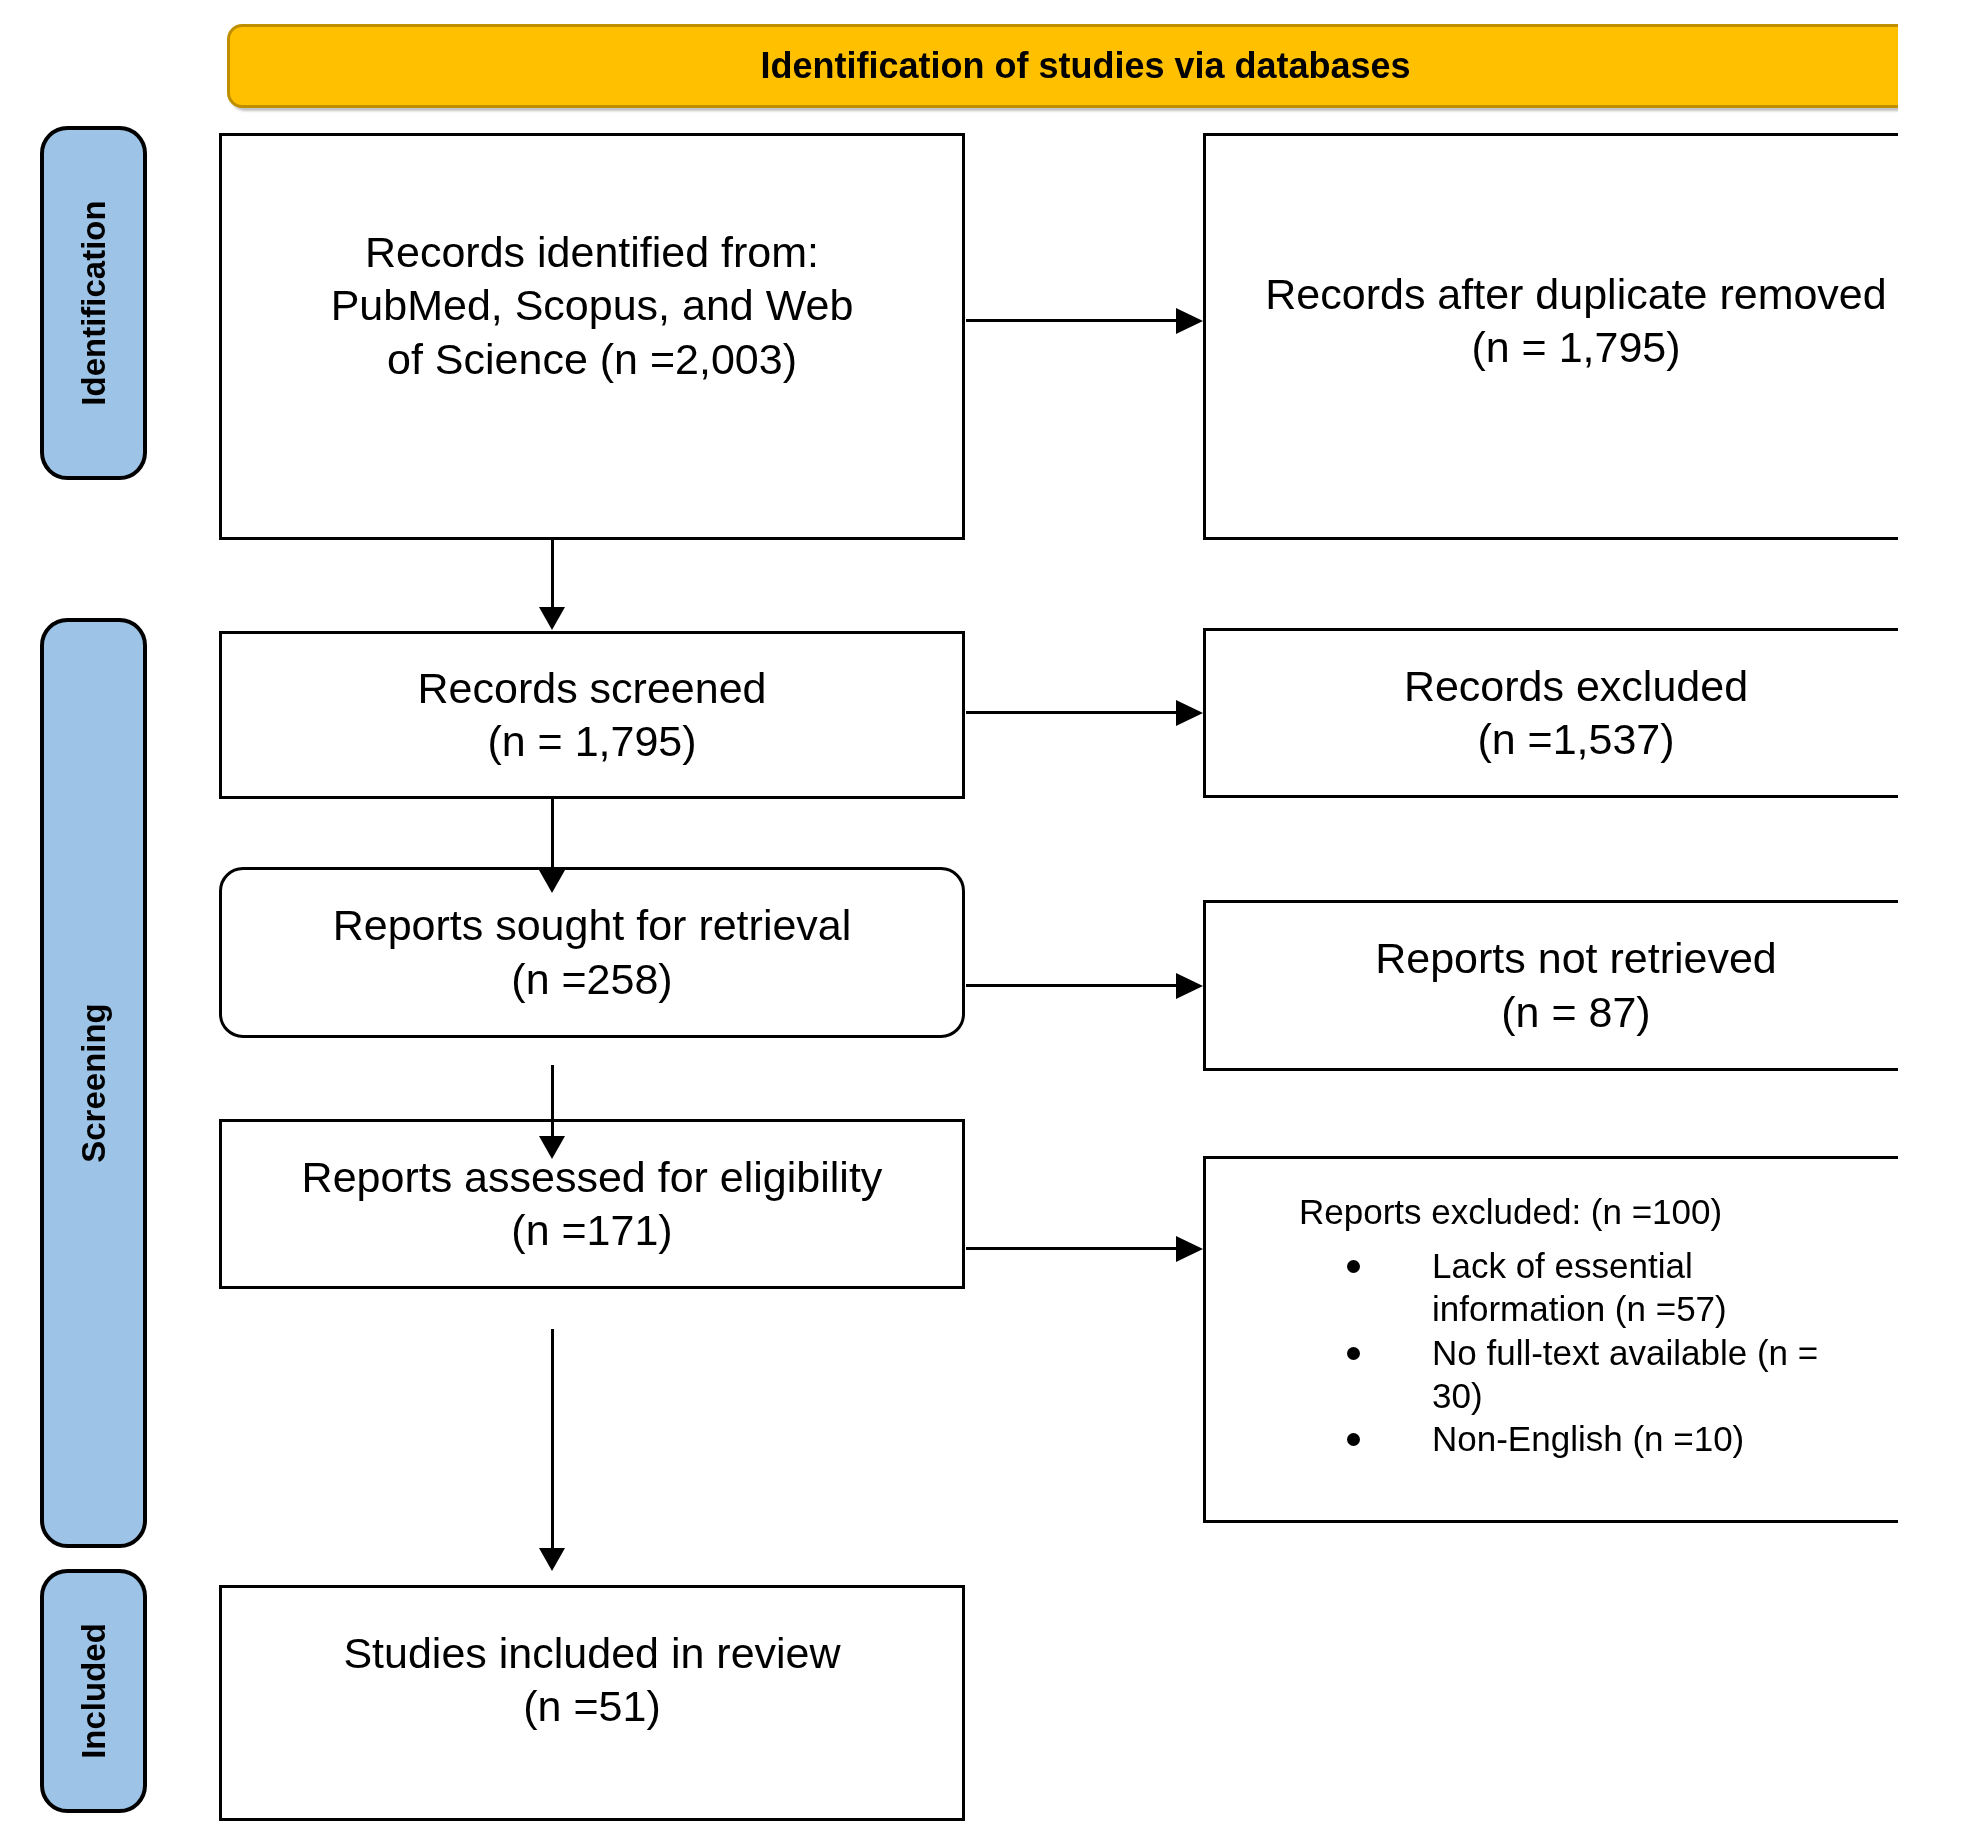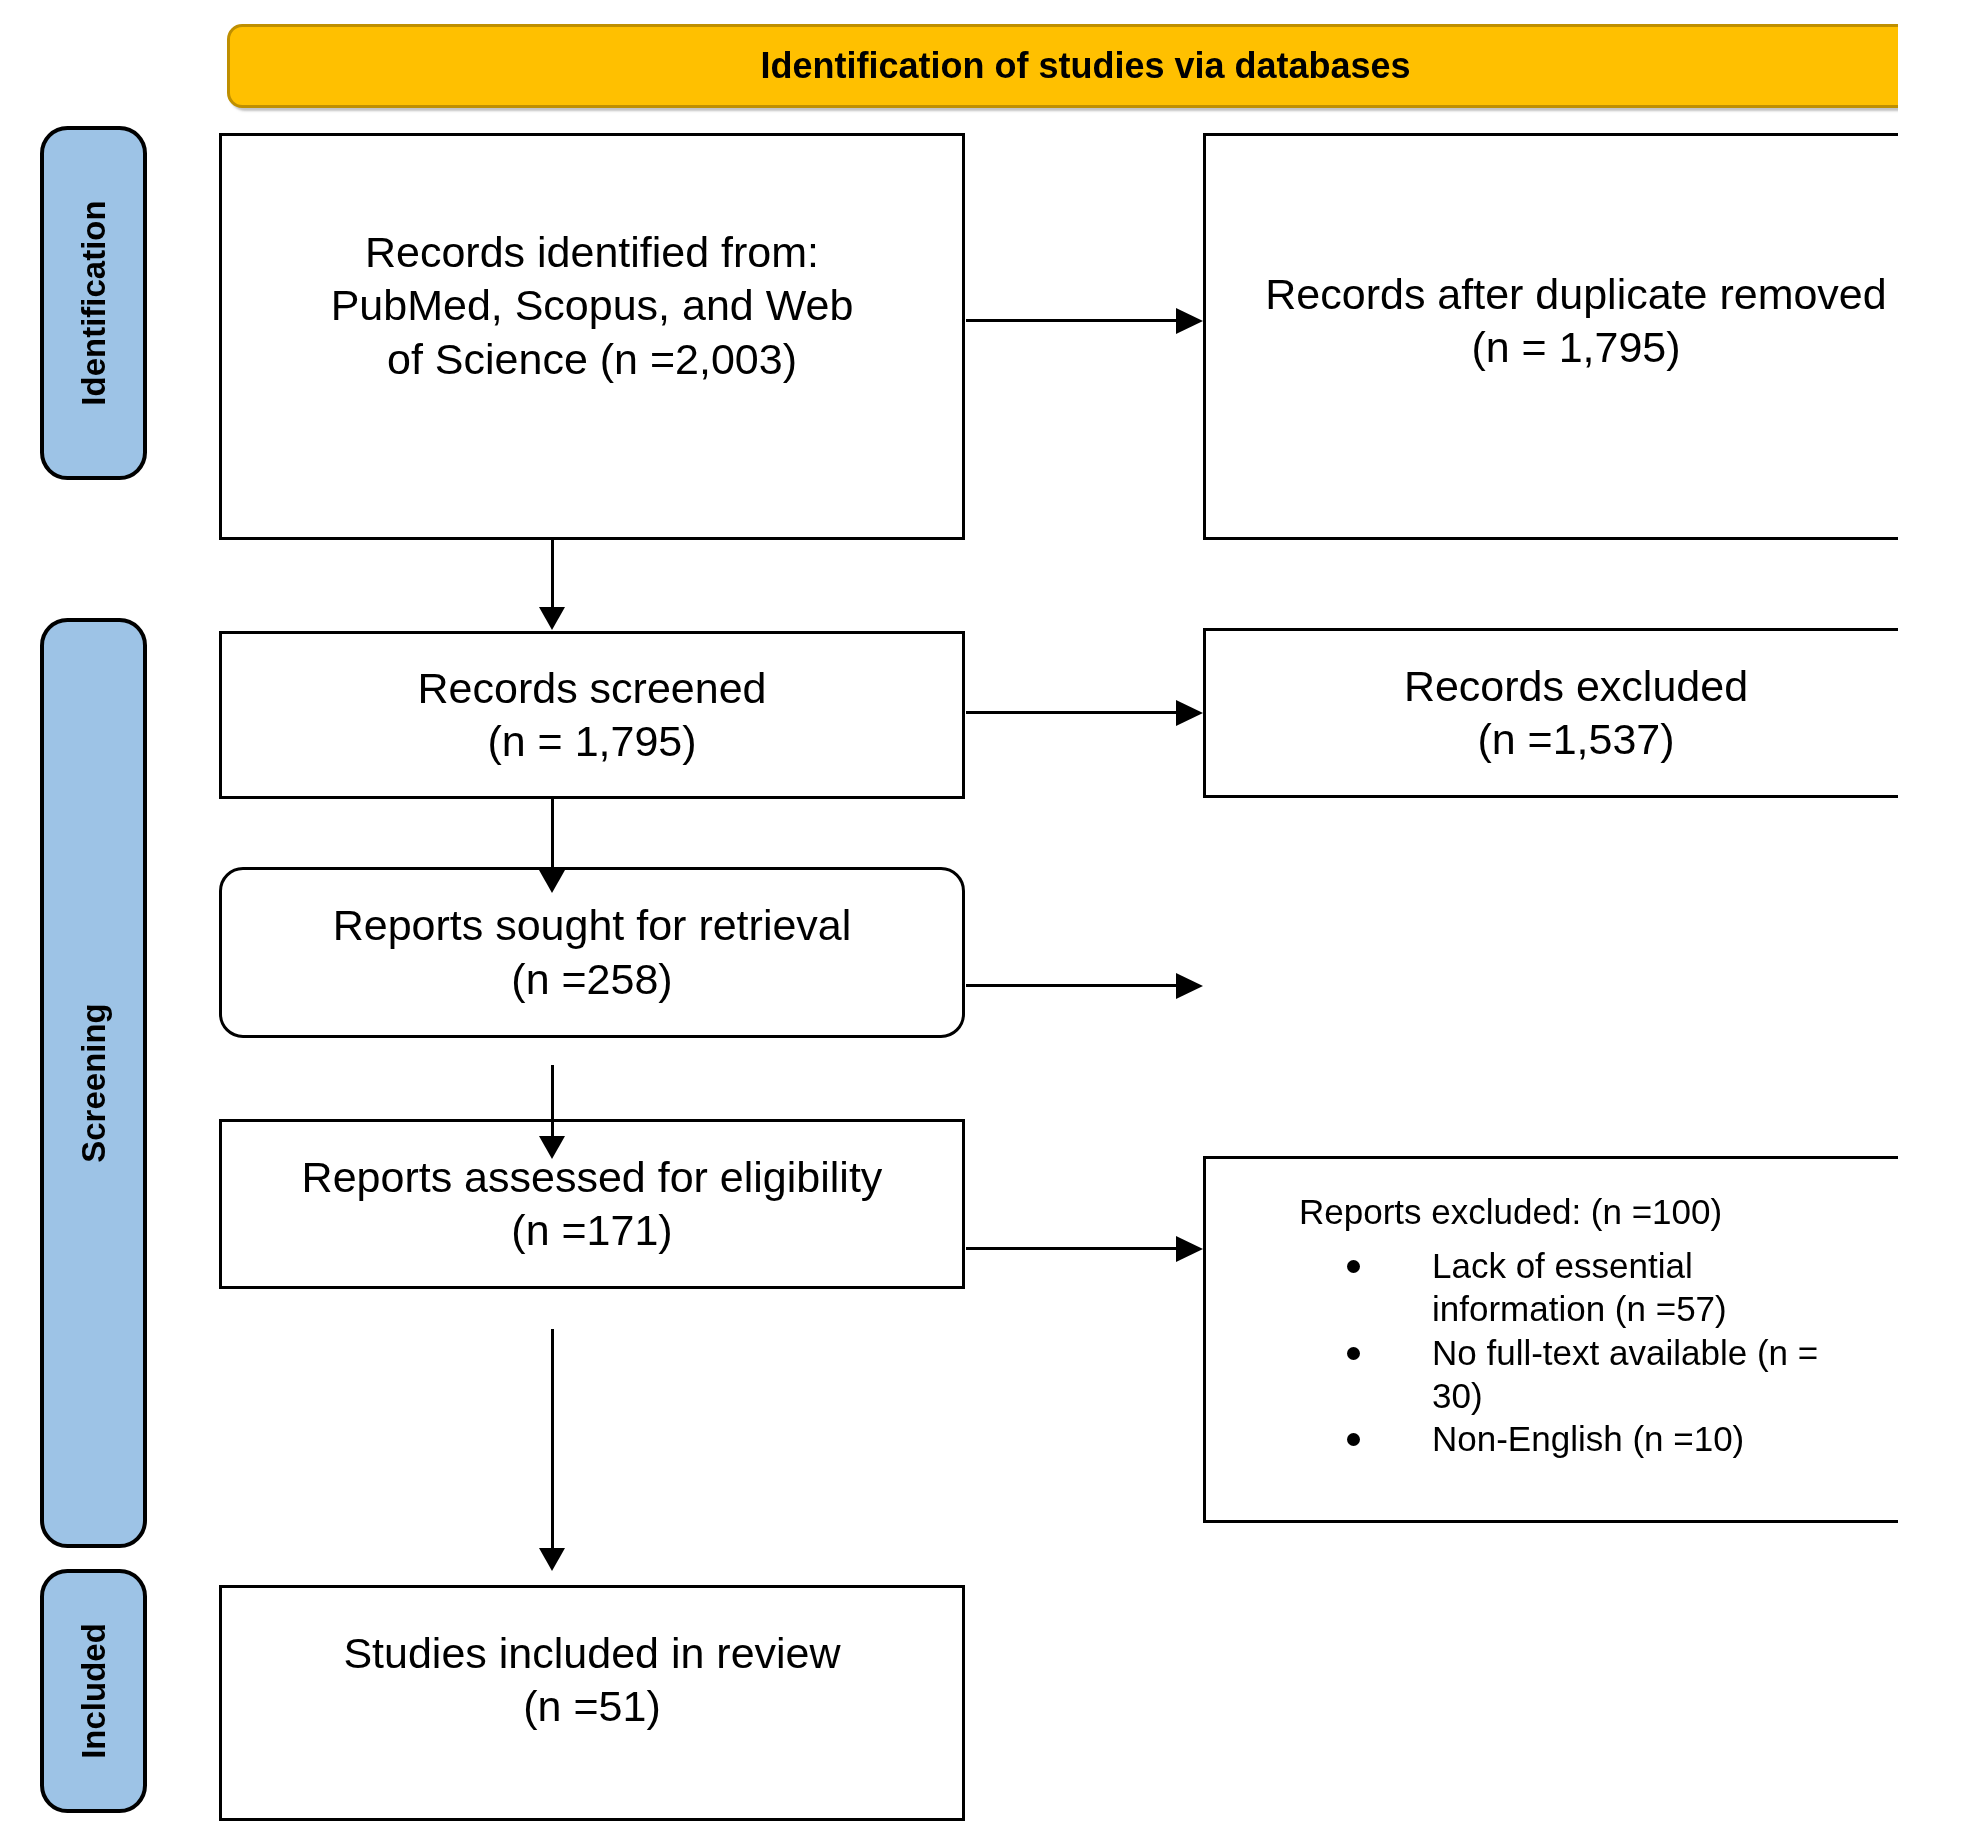--- a/index.html
+++ b/index.html
@@ -143,20 +143,24 @@
   </div>
   <div class="node r2">
     <span class="node-text">Records excluded
 (n =1,537)</span>
   </div>
 
   <div class="node b3">
     <span class="node-text">Reports sought for retrieval
 (n =258)</span>
   </div>
+  <div class="node r3">
+    <span class="node-text">Reports not retrieved
+(n = 87)</span>
+  </div>
 
   <div class="node b4">
     <span class="node-text">Reports assessed for eligibility
 (n =171)</span>
   </div>
 
   <div class="node r4">
     <div class="r4-inner">
       <div>Reports excluded: (n =100)</div>
       <ul class="r4-list">

